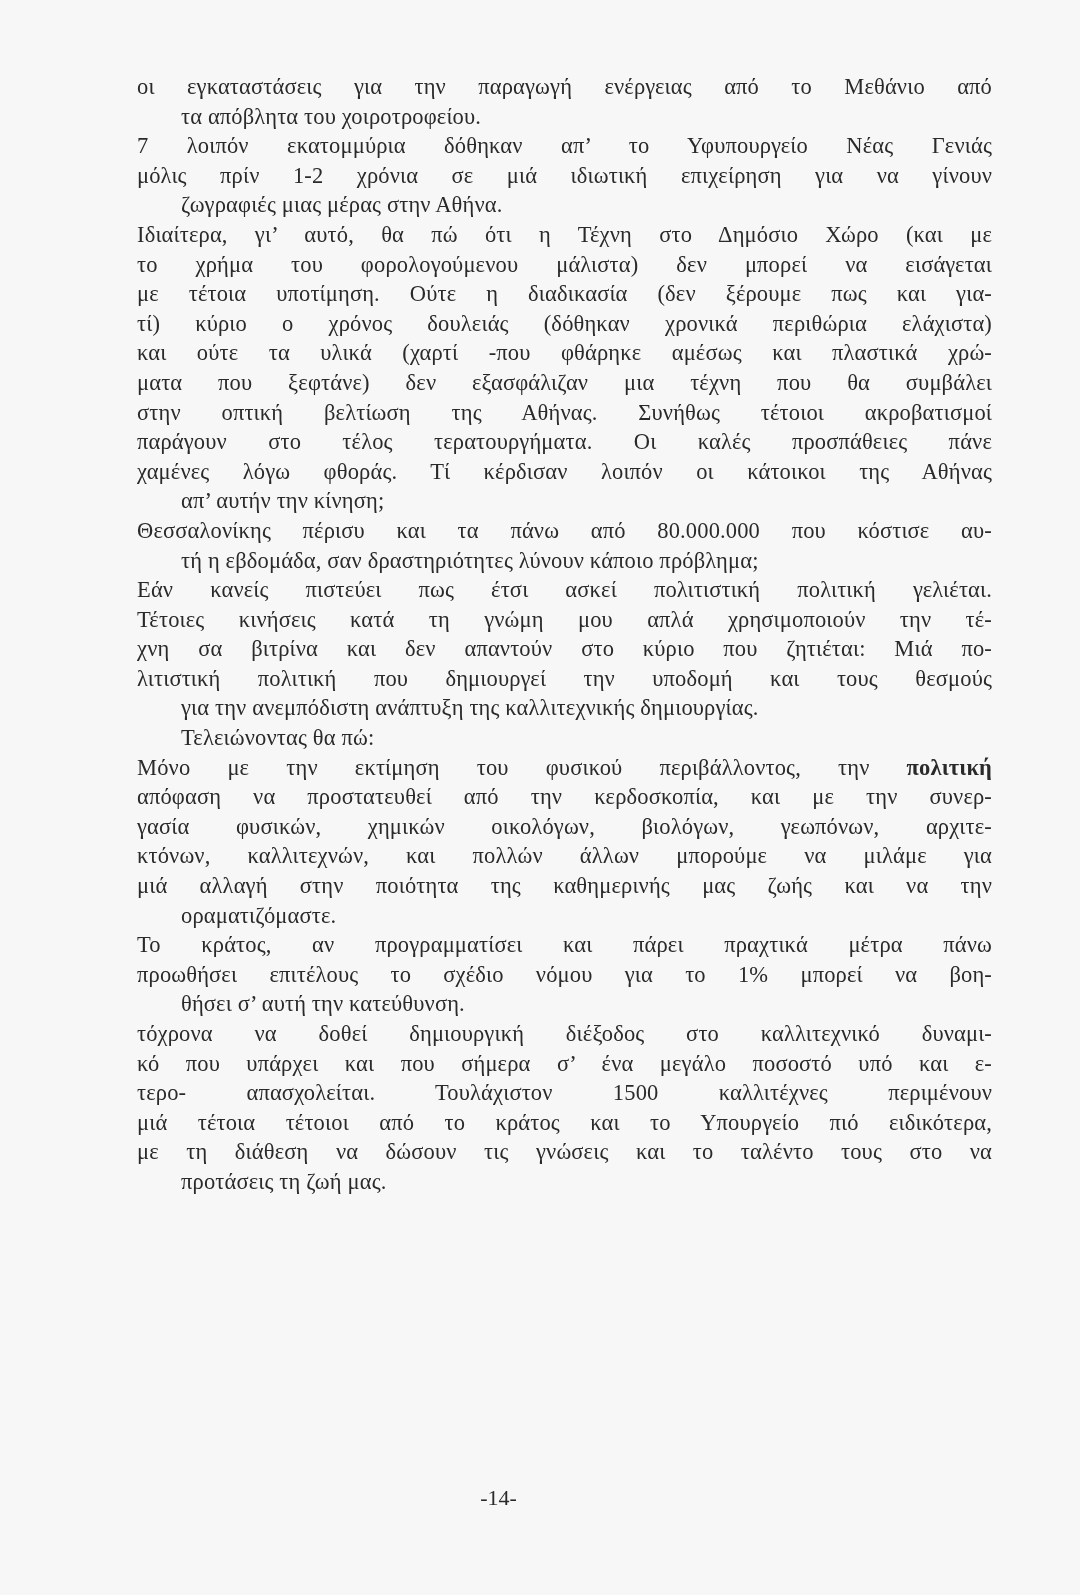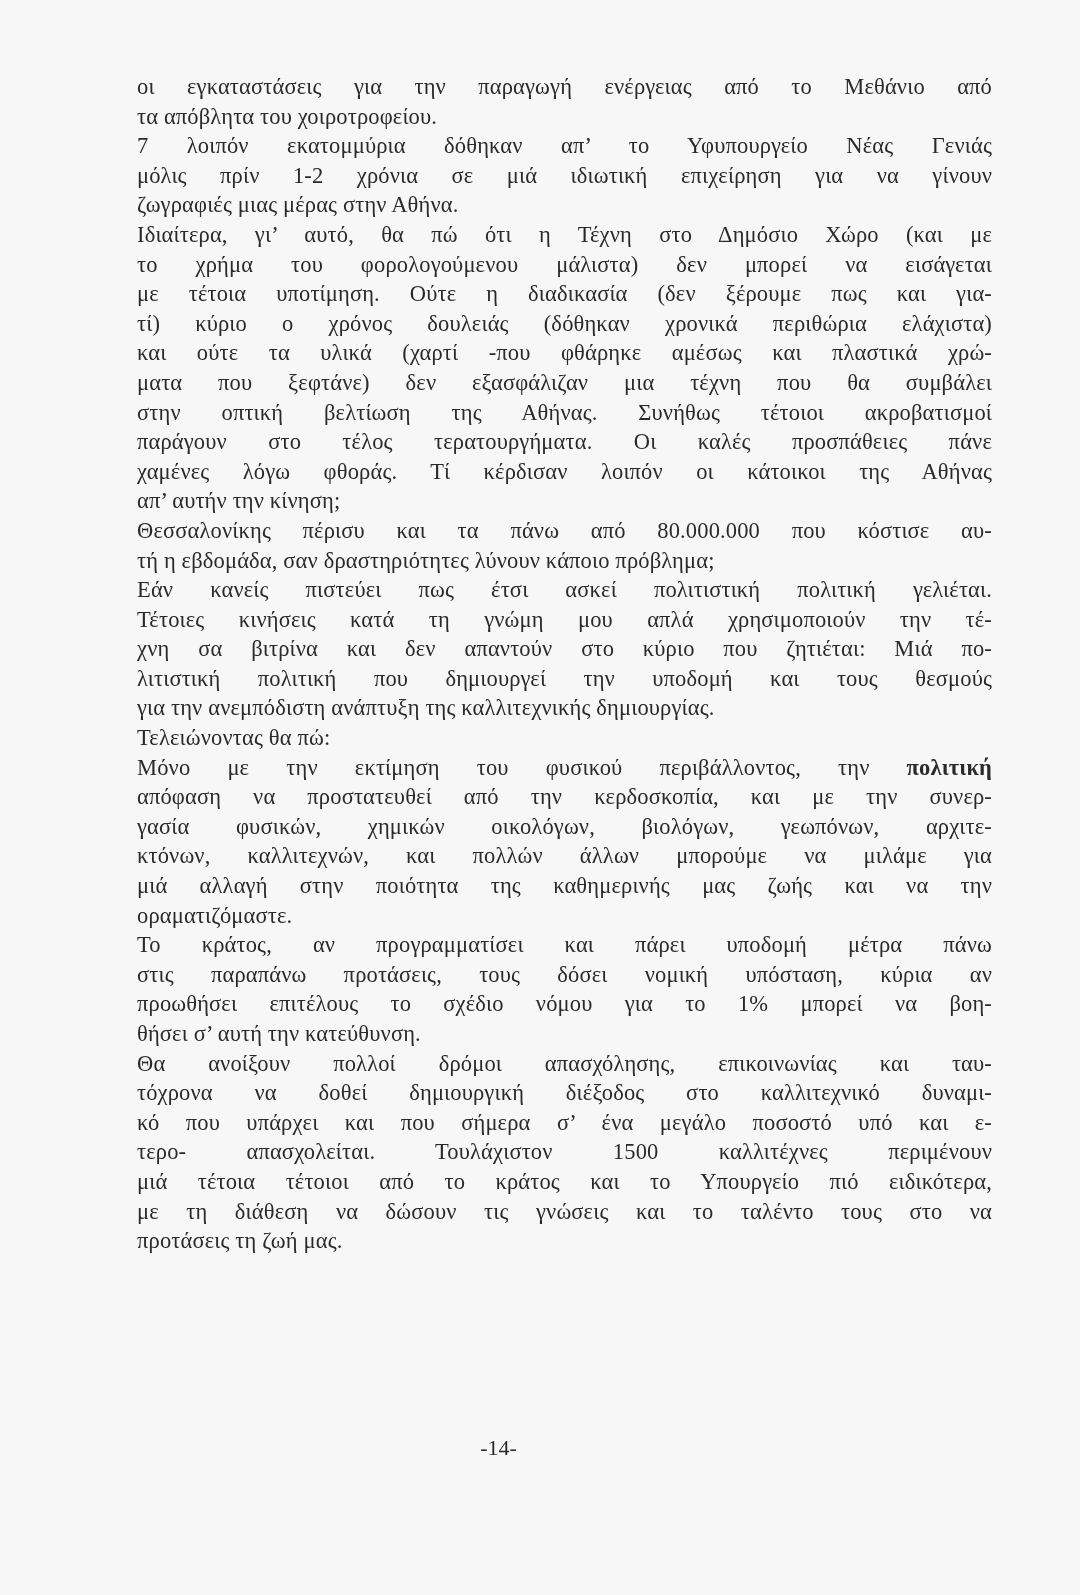--- a/index.html
+++ b/index.html
@@ -26,27 +26,28 @@
       height: 29.6px;
       line-height: 29.6px;
       font-size: 22.5px;
       white-space: nowrap;
       text-align: justify;
       text-align-last: justify;
       letter-spacing: 0.15px;
     }
     .line.last {
       text-align-last: left;
+      margin-left: 44px;
     }
     .bold {
       font-weight: bold;
     }
     .page-number {
       position: absolute;
-      top: 1435px;
+      top: 1485px;
       left: 0;
       width: 997px;
       text-align: center;
       font-size: 22px;
       color: #2a2a2a;
     }
   </style>
 </head>
 <body>
 
@@ -73,25 +74,23 @@
   <span class="line">χνη σα βιτρίνα και δεν απαντούν στο κύριο που ζητιέται: Μιά πο-</span>
   <span class="line">λιτιστική πολιτική που δημιουργεί την υποδομή και τους θεσμούς</span>
   <span class="line last">για την ανεμπόδιστη ανάπτυξη της καλλιτεχνικής δημιουργίας.</span>
   <span class="line last">Τελειώνοντας θα πώ:</span>
   <span class="line"><span>Μόνο με την εκτίμηση του φυσικού περιβάλλοντος, την </span><span class="bold">πολιτική</span></span>
   <span class="line">απόφαση να προστατευθεί από την κερδοσκοπία, και με την συνερ-</span>
   <span class="line">γασία φυσικών, χημικών οικολόγων, βιολόγων, γεωπόνων, αρχιτε-</span>
   <span class="line">κτόνων, καλλιτεχνών, και πολλών άλλων μπορούμε να μιλάμε για</span>
   <span class="line">μιά αλλαγή στην ποιότητα της καθημερινής μας ζωής και να την</span>
   <span class="line last">οραματιζόμαστε.</span>
-  <span class="line">Το κράτος, αν προγραμματίσει και πάρει υποδομή μέτρα πάνω</span>
-  <span class="line">στις παραπάνω προτάσεις, τους δόσει νομική υπόσταση, κύρια αν</span>
+  <span class="line">Το κράτος, αν προγραμματίσει και πάρει πραχτικά μέτρα πάνω</span>
   <span class="line">προωθήσει επιτέλους το σχέδιο νόμου για το 1% μπορεί να βοη-</span>
   <span class="line last">θήσει σ’ αυτή την κατεύθυνση.</span>
-  <span class="line">Θα ανοίξουν πολλοί δρόμοι απασχόλησης, επικοινωνίας και ταυ-</span>
   <span class="line">τόχρονα να δοθεί δημιουργική διέξοδος στο καλλιτεχνικό δυναμι-</span>
   <span class="line">κό που υπάρχει και που σήμερα σ’ ένα μεγάλο ποσοστό υπό και ε-</span>
   <span class="line">τερο- απασχολείται. Τουλάχιστον 1500 καλλιτέχνες περιμένουν</span>
   <span class="line">μιά τέτοια τέτοιοι από το κράτος και το Υπουργείο πιό ειδικότερα,</span>
   <span class="line">με τη διάθεση να δώσουν τις γνώσεις και το ταλέντο τους στο να</span>
   <span class="line last">προτάσεις τη ζωή μας.</span>
 </div>
 
 <div class="page-number">-14-</div>
 

